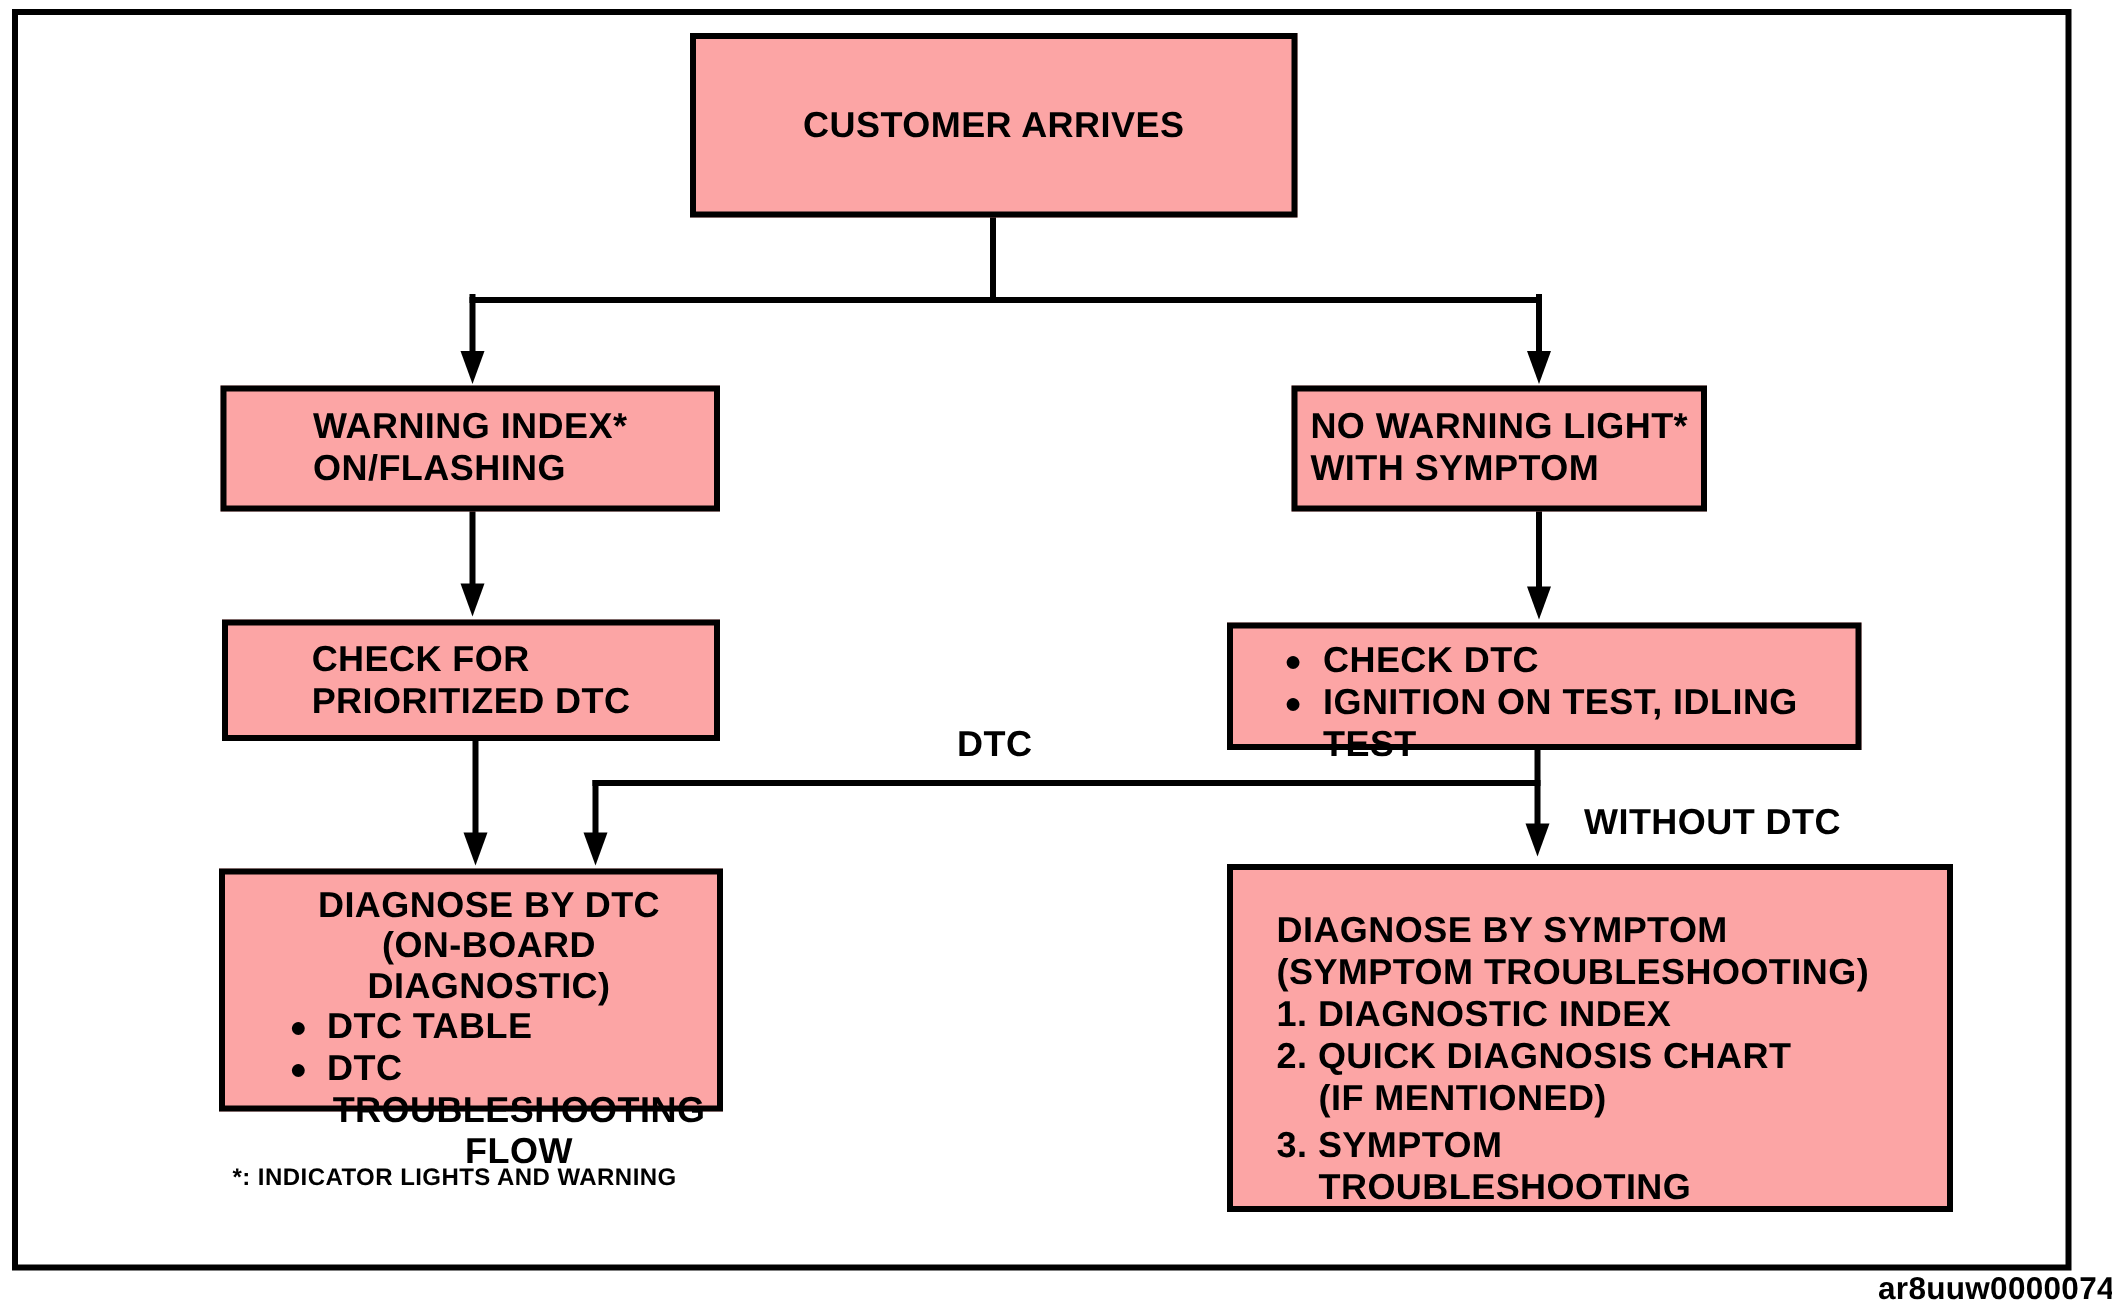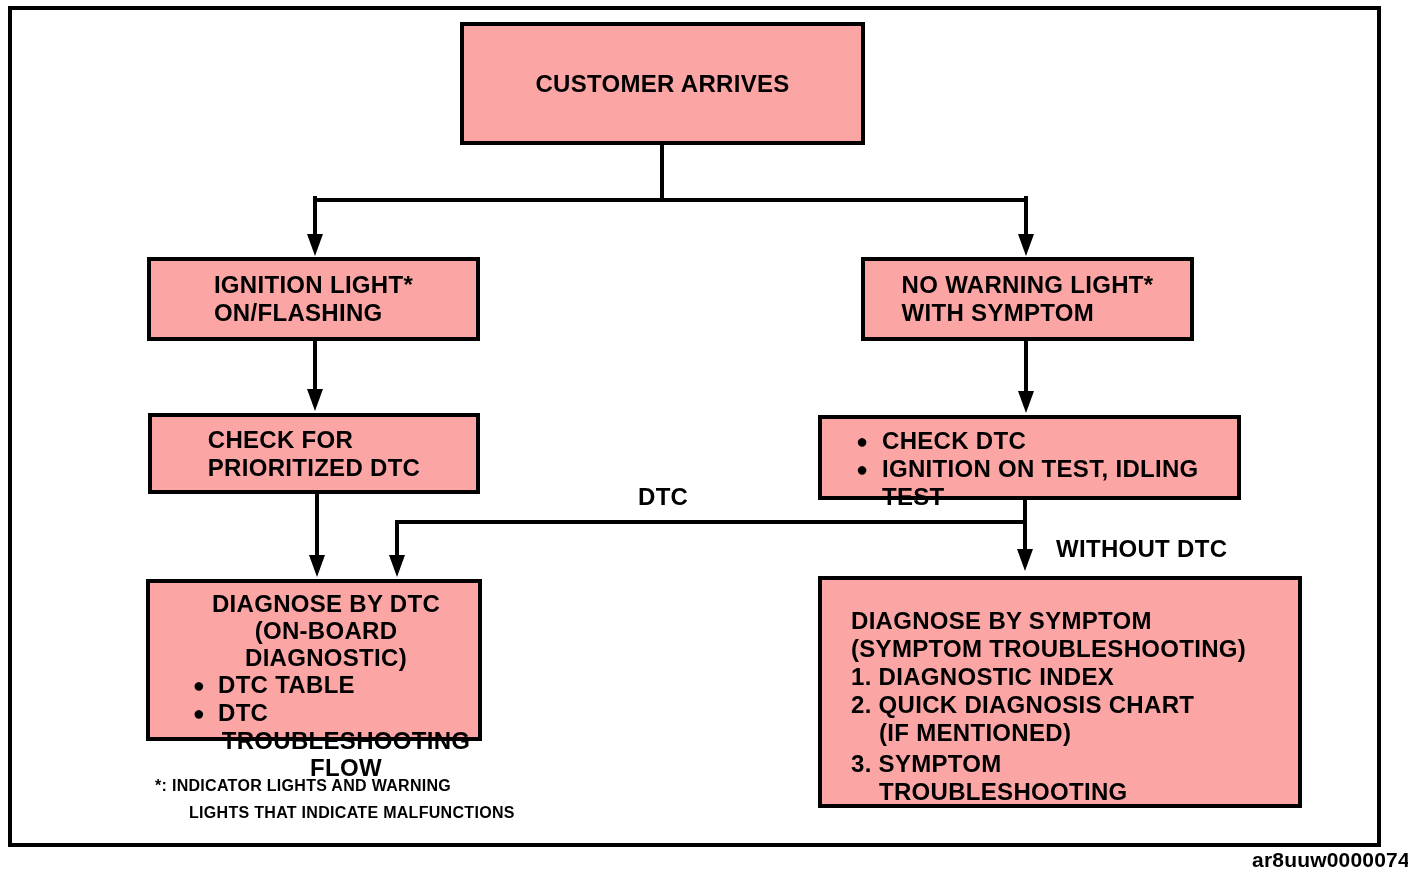--- a/index.html
+++ b/index.html
@@ -116,26 +116,26 @@
       <polygon points="397,577 389,555 405,555"></polygon>
     </g>
   </svg>
 
   <div class="box center" style="left:460px; top:22px; width:405px; height:123px;">
     <span>CUSTOMER ARRIVES</span>
   </div>
 
   <div class="box center" style="left:147px; top:257px; width:333px; height:84px;">
     <div class="inner">
-      <div>IGNITION LIGHT*</div>
+      <div>WARNING INDEX*</div>
       <div>ON/FLASHING</div>
     </div>
   </div>
 
-  <div class="box center" style="left:861px; top:257px; width:333px; height:84px;">
+  <div class="box center" style="left:861px; top:257px; width:277px; height:84px;">
     <div class="inner">
       <div>NO WARNING LIGHT*</div>
       <div>WITH SYMPTOM</div>
     </div>
   </div>
 
   <div class="box center" style="left:148px; top:413px; width:332px; height:81px;">
     <div class="inner">
       <div>CHECK FOR</div>
       <div>PRIORITIZED DTC</div>
@@ -180,18 +180,17 @@
     <div>(SYMPTOM TROUBLESHOOTING)</div>
     <div>1. DIAGNOSTIC INDEX</div>
     <div>2. QUICK DIAGNOSIS CHART</div>
     <div class="ind2">(IF MENTIONED)</div>
     <div style="margin-top:3px;">3. SYMPTOM</div>
     <div class="ind2">TROUBLESHOOTING</div>
   </div>
 
   <div class="footnote">
     <div>*: INDICATOR LIGHTS AND WARNING</div>
-    <div class="fn2">LIGHTS THAT INDICATE MALFUNCTIONS</div>
   </div>
 
   <div class="figure-code">ar8uuw00000749</div>
 
 </div>
 
 </body></html>

